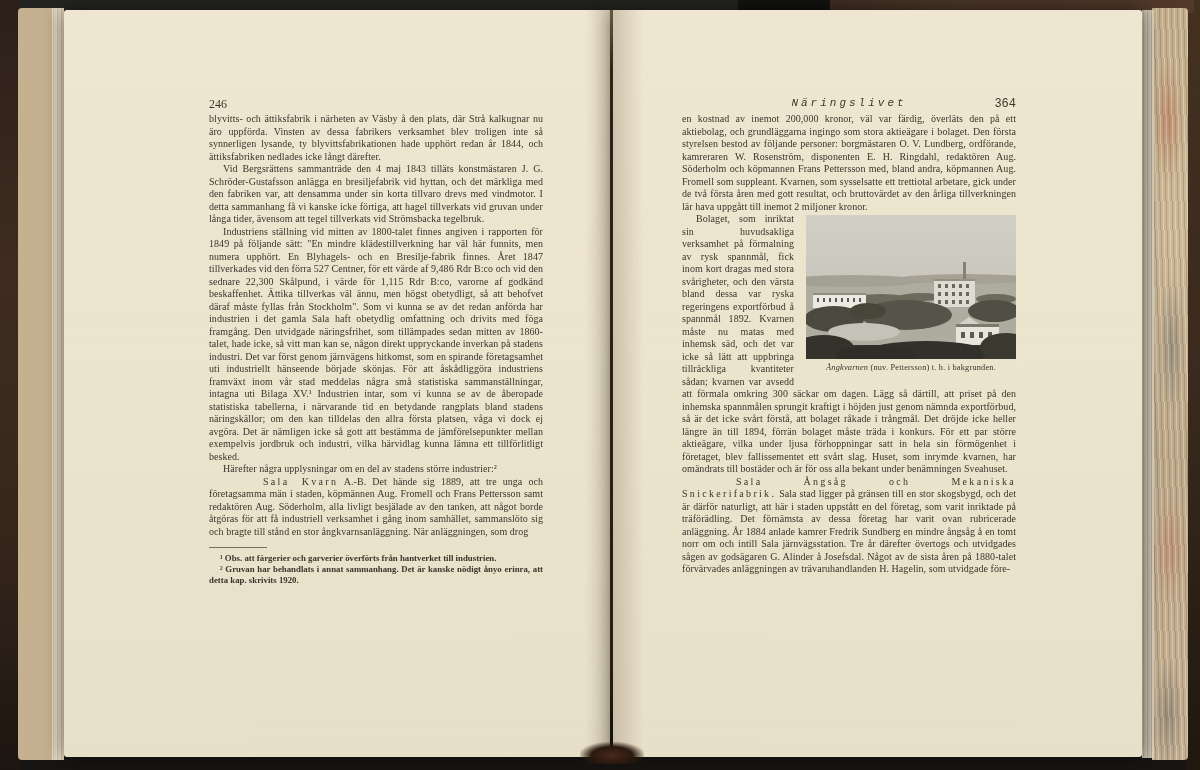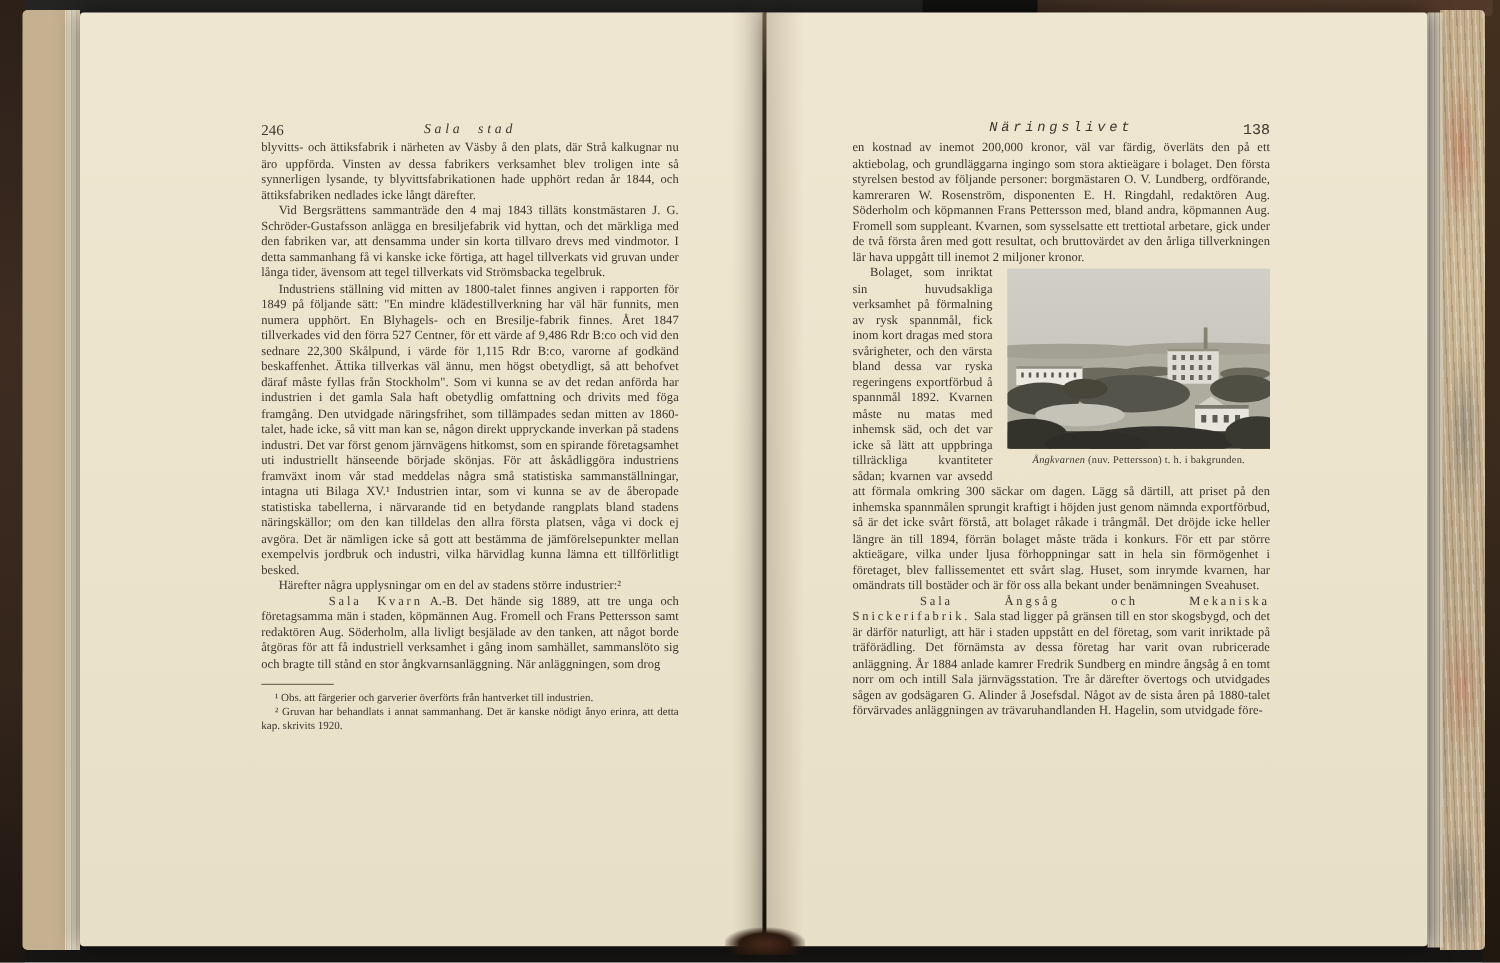--- a/index.html
+++ b/index.html
@@ -76,21 +76,21 @@
   .lp-body { left:145px; width:334px; }
   .rp-body { left:69px;  width:334px; }
 
   .para { margin:0; text-align:justify; font-size:10px; line-height:12.5px;
     color:#3b352b; letter-spacing:.05px; }
   .indent { text-indent:14px;font-family:Liberation Serif, serif; }
   .spaced { letter-spacing:2.3px; word-spacing:4px;margin-left:40px; }
 
   .fnrule { width:58px; border:none; border-top:1px solid #776f5e; margin:9px 0 5px 0; }
   .footnote { margin:0; font-size:8.8px; line-height:11.2px; text-align:justify;
-    text-indent:11px; color:#3b352b; }
+    text-indent:11px; color:#3b352b;font-weight:bold; }
 
   .photo-fig { float:right; width:210px; margin:1px 0 5px 12px; }
   .photo-svg { display:block; width:210px; height:144px; background:#c6c4ba; }
   .photo-caption { margin-top:4px; font-size:8.3px; text-align:center; color:#3b352b; letter-spacing:.2px; }
   .photo-caption em { }
 </style>
 </head>
 <body>
 
 <div class="stage">
@@ -101,38 +101,37 @@
   <div class="top-notch"></div>
 
   <div class="marble marble-left"></div>
   <div class="marble marble-right"></div>
   <div class="edge-stack-left"></div>
   <div class="edge-stack-right"></div>
 
   <div class="page left-page">
     <div class="header-row lp-header" style="position:absolute;">
       <span class="pagenum pagenum-left">246</span>
-      <span class="running-title">Sala stad</span>
     </div>
     <div class="body-block lp-body" style="position:absolute;">
       <p class="para">blyvitts- och ättiksfabrik i närheten av Väsby å den plats, där Strå kalkugnar nu äro uppförda.  Vinsten av dessa fabrikers verksamhet blev troligen inte så synnerligen lysande, ty blyvittsfabrikationen hade upphört redan år 1844, och ättiksfabriken nedlades icke långt därefter.</p>
       <p class="para indent">Vid Bergsrättens sammanträde den 4 maj 1843 tilläts konstmästaren J. G. Schröder-Gustafsson anlägga en bresiljefabrik vid hyttan, och det märkliga med den fabriken var, att densamma under sin korta tillvaro drevs med vindmotor.  I detta sammanhang få vi kanske icke förtiga, att hagel tillverkats vid gruvan under långa tider, ävensom att tegel tillverkats vid Strömsbacka tegelbruk.</p>
       <p class="para indent">Industriens ställning vid mitten av 1800-talet finnes angiven i rapporten för 1849 på följande sätt: "En mindre klädestillverkning har väl här funnits, men numera upphört.  En Blyhagels- och en Bresilje-fabrik finnes.  Året 1847 tillverkades vid den förra 527 Centner, för ett värde af 9,486 Rdr B:co och vid den sednare 22,300 Skålpund, i värde för 1,115 Rdr B:co, varorne af godkänd beskaffenhet.  Ättika tillverkas väl ännu, men högst obetydligt, så att behofvet däraf måste fyllas från Stockholm".  Som vi kunna se av det redan anförda har industrien i det gamla Sala haft obetydlig omfattning och drivits med föga framgång.  Den utvidgade näringsfrihet, som tillämpades sedan mitten av 1860-talet, hade icke, så vitt man kan se, någon direkt uppryckande inverkan på stadens industri.  Det var först genom järnvägens hitkomst, som en spirande företagsamhet uti industriellt hänseende började skönjas.  För att åskådliggöra industriens framväxt inom vår stad meddelas några små statistiska sammanställningar, intagna uti Bilaga XV.¹  Industrien intar, som vi kunna se av de åberopade statistiska tabellerna, i närvarande tid en betydande rangplats bland stadens näringskällor; om den kan tilldelas den allra första platsen, våga vi dock ej avgöra.  Det är nämligen icke så gott att bestämma de jämförelsepunkter mellan exempelvis jordbruk och industri, vilka härvidlag kunna lämna ett tillförlitligt besked.</p>
       <p class="para indent">Härefter några upplysningar om en del av stadens större industrier:²</p>
       <p class="para indent"><span class="spaced">Sala Kvarn</span><span> A.-B.</span><span>  Det hände sig 1889, att tre unga och företagsamma män i staden, köpmännen Aug. Fromell och Frans Pettersson samt redaktören Aug. Söderholm, alla livligt besjälade av den tanken, att något borde åtgöras för att få industriell verksamhet i gång inom samhället, sammanslöto sig och bragte till stånd en stor ångkvarnsanläggning.  När anläggningen, som drog</span></p>
       <hr class="fnrule">
       <p class="footnote">¹ Obs. att färgerier och garverier överförts från hantverket till industrien.</p>
       <p class="footnote">² Gruvan har behandlats i annat sammanhang.  Det är kanske nödigt ånyo erinra, att detta kap. skrivits 1920.</p>
     </div>
   </div>
 
   <div class="page right-page">
     <div class="header-row rp-header" style="position:absolute;">
       <span class="running-title">Näringslivet</span>
-      <span class="pagenum pagenum-right">138</span>
+      <span class="pagenum pagenum-right">364</span>
     </div>
     <div class="body-block rp-body" style="position:absolute;">
       <p class="para">en kostnad av inemot 200,000 kronor, väl var färdig, överläts den på ett aktiebolag, och grundläggarna ingingo som stora aktieägare i bolaget.  Den första styrelsen bestod av följande personer: borgmästaren O. V. Lundberg, ordförande, kamreraren W. Rosenström, disponenten E. H. Ringdahl, redaktören Aug. Söderholm och köpmannen Frans Pettersson med, bland andra, köpmannen Aug. Fromell som suppleant.  Kvarnen, som sysselsatte ett trettiotal arbetare, gick under de två första åren med gott resultat, och bruttovärdet av den årliga tillverkningen lär hava uppgått till inemot 2 miljoner kronor.</p>
 
       <figure class="photo-fig" style="margin-top:2px;">
         <svg class="photo-svg" viewBox="0 0 210 144" xmlns="http://www.w3.org/2000/svg">
           <defs>
             <linearGradient id="sky" x1="0" y1="0" x2="0" y2="1">
               <stop offset="0" stop-color="#d1cfc6"></stop>
               <stop offset="1" stop-color="#c0beb3"></stop>

